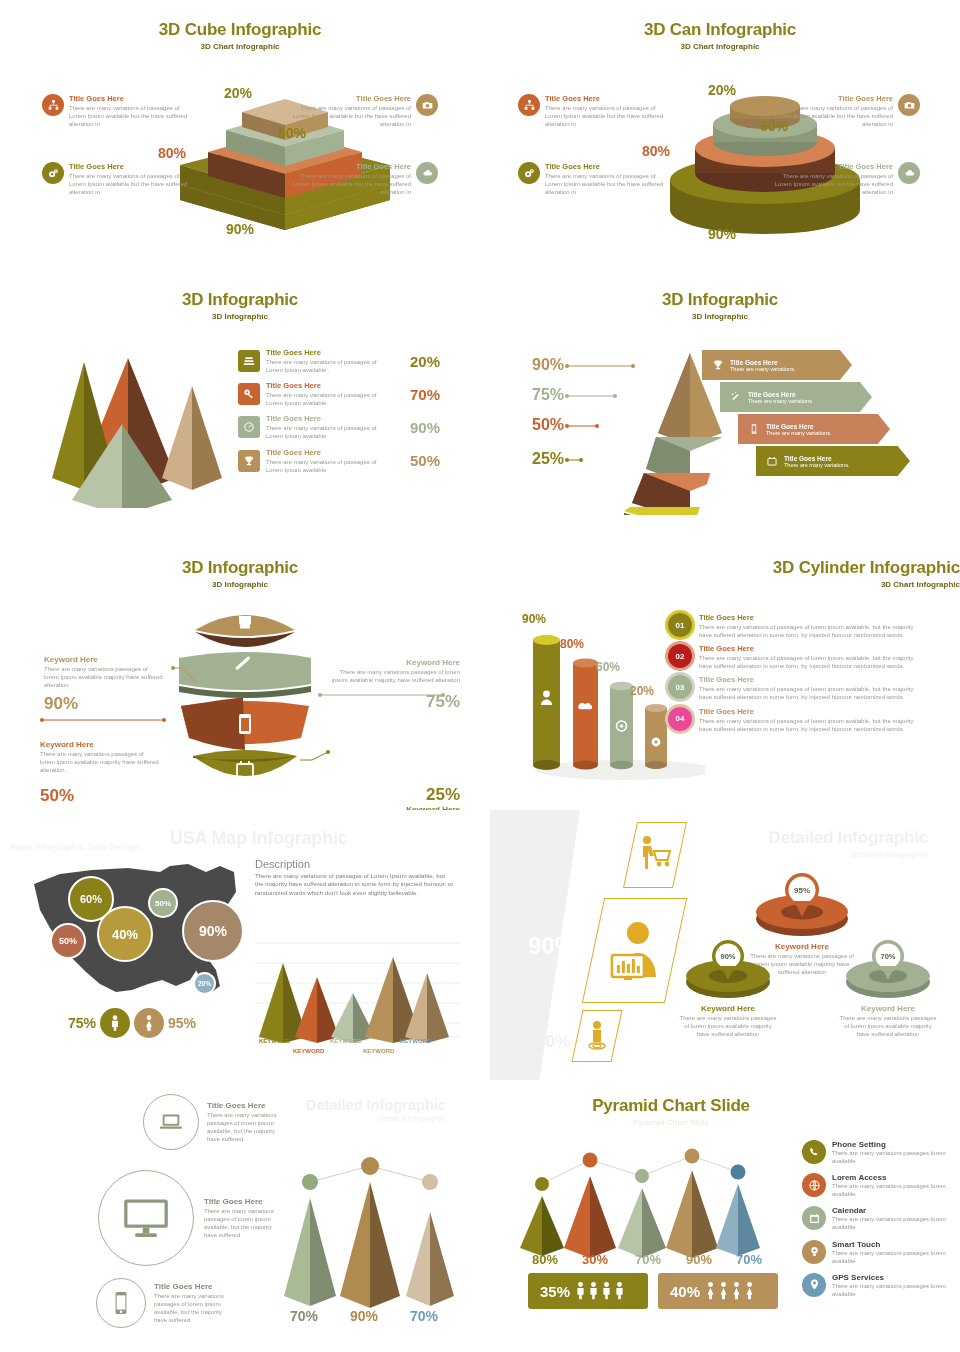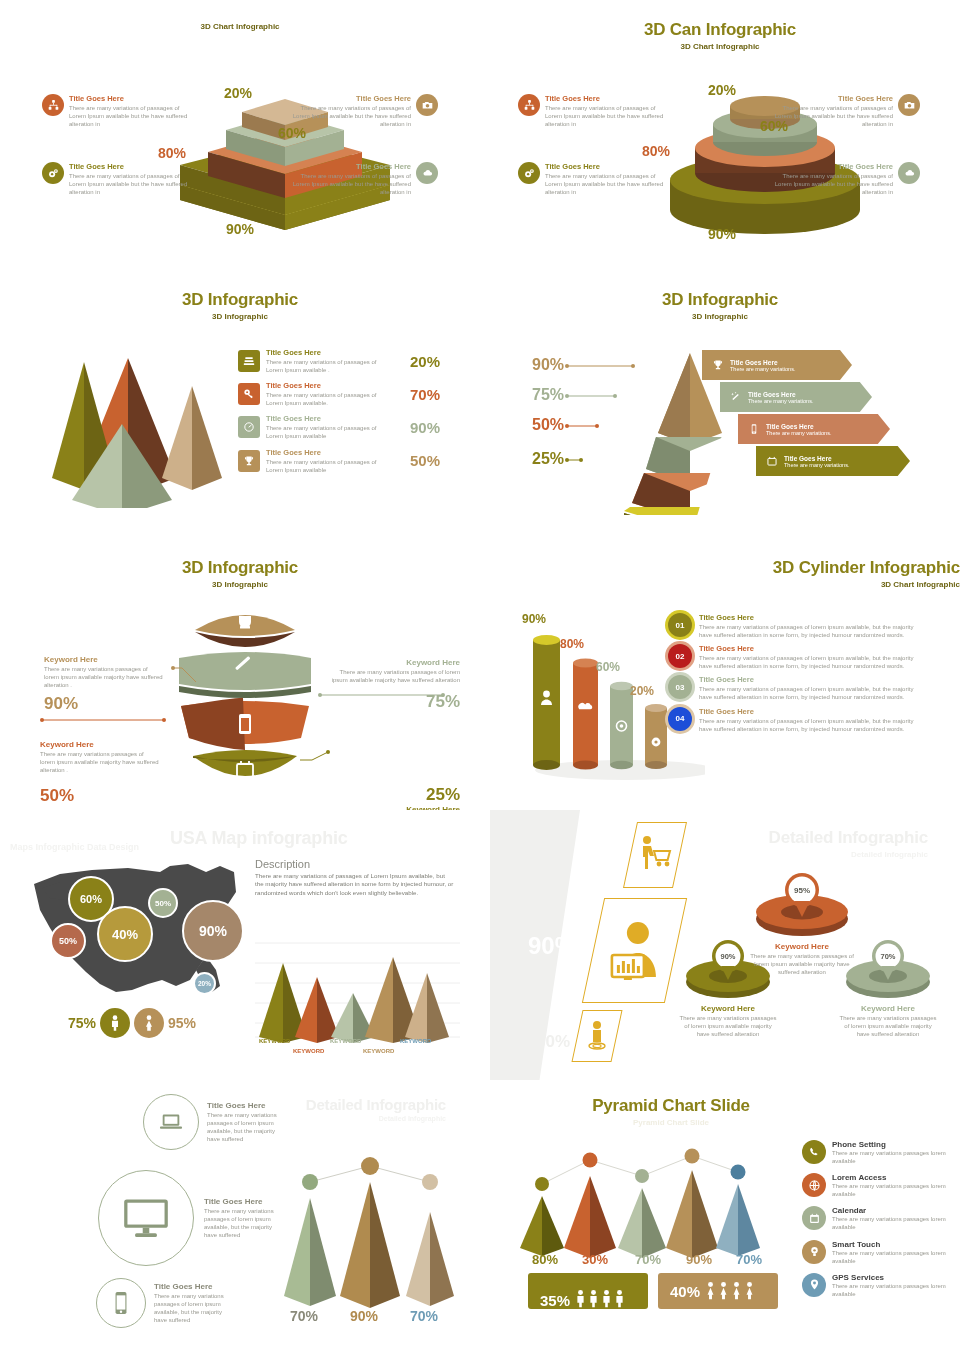--- a/index.html
+++ b/index.html
@@ -52,20 +52,21 @@
   .pl-row { display:flex; gap:6px; margin-bottom:8px; }
   .pl-ico { width:24px;height:24px;border-radius:50%;flex:0 0 24px; }
   .pl-t { font-size:8px; font-weight:bold; color:#3f3f3f; }
   .pl-b { font-size:6px; color:#9a9a92; line-height:1.35; }
 </style>
 </head>
 <body>
 
 <div class="panel" style="left:0;top:0;width:480px;height:265px;">
   <div class="ttl" style="padding-top:20px;">
+    <h2>3D Cube Infographic</h2>
     <h3>3D Chart Infographic</h3>
   </div>
 
   <svg width="230" height="160" style="position:absolute;left:170px;top:80px;">
 
     <polygon points="10,120 115,150 220,120 220,105 115,135 10,105" fill="#6d6414"></polygon>
     <polygon points="10,105 115,135 220,105 115,78" fill="#d6c92a"></polygon>
     <polygon points="10,105 115,135 115,150 10,120" fill="#6d6414"></polygon>
     <polygon points="115,135 220,105 220,120 115,150" fill="#8a8118"></polygon>
     <polygon points="10,85 115,115 220,85 115,58" fill="#8a8118"></polygon>
@@ -526,21 +527,21 @@
       </div>
     </div>
     <div class="c-row">
       <div class="c-num" style="background:#a3b193;box-shadow:0 0 0 3px #ccd4c0;">03</div>
       <div class="c-body">
         <div class="h-title" style="color:#a3b193;">Title Goes Here</div>
         <div class="h-body">There are many variations of passages of lorem ipsum available, but the majority have suffered alteration in some form, by injected humour randomized words.</div>
       </div>
     </div>
     <div class="c-row">
-      <div class="c-num" style="background:#1d4ed8;box-shadow:0 0 0 3px #ddc6a6;text-align:center;">04</div>
+      <div class="c-num" style="background:#ec4899;box-shadow:0 0 0 3px #ddc6a6;text-align:center;">04</div>
       <div class="c-body">
         <div class="h-title" style="color:#b69159;">Title Goes Here</div>
         <div class="h-body">There are many variations of passages of lorem ipsum available, but the majority have suffered alteration in some form, by injected humour randomized words.</div>
       </div>
     </div>
   </div>
 </div>
 
 <div class="panel" style="left:0;top:810px;width:490px;height:270px;">
   <div class="ttl wm" style="padding-top:18px;text-align:left;padding-left:170px;">
@@ -820,21 +821,21 @@
     <circle cx="122" cy="38" r="7" fill="#a3b193"></circle>
     <circle cx="172" cy="18" r="7.5" fill="#b69159"></circle>
     <circle cx="218" cy="34" r="7.5" fill="#4d7f9e"></circle>
   </svg>
   <span class="pct" style="position:absolute;left:52px;top:172px;font-size:13px;color:#8a8118;">80%</span>
   <span class="pct" style="position:absolute;left:102px;top:172px;font-size:13px;color:#c8622f;">30%</span>
   <span class="pct" style="position:absolute;left:155px;top:172px;font-size:13px;color:#a3b193;">70%</span>
   <span class="pct" style="position:absolute;left:206px;top:172px;font-size:13px;color:#b69159;">90%</span>
   <span class="pct" style="position:absolute;left:256px;top:172px;font-size:13px;color:#6e9cb5;">70%</span>
 
-  <div style="position:absolute;left:48px;top:193px;width:120px;height:36px;background:#8a8118;border-radius:3px;display:flex;align-items:flex-end;gap:5px;padding-left:12px;">
+  <div style="position:absolute;left:48px;top:193px;width:120px;height:36px;background:#8a8118;border-radius:3px;display:flex;align-items:center;gap:5px;padding-left:12px;">
     <span class="pct" style="color:#fff;font-size:15px;">35%</span>
     <span style="display:flex;gap:2px;">
       <svg width="11" height="20" viewBox="0 0 12 20" fill="#fff">
           <circle cx="6" cy="3" r="2.7"></circle>
           <path d="M2.6 6.6h6.8v7.4h-2V19H4.6v-5H2.6z"></path>
         </svg>
       <svg width="11" height="20" viewBox="0 0 12 20" fill="#fff">
           <circle cx="6" cy="3" r="2.7"></circle>
           <path d="M2.6 6.6h6.8v7.4h-2V19H4.6v-5H2.6z"></path>
         </svg>

